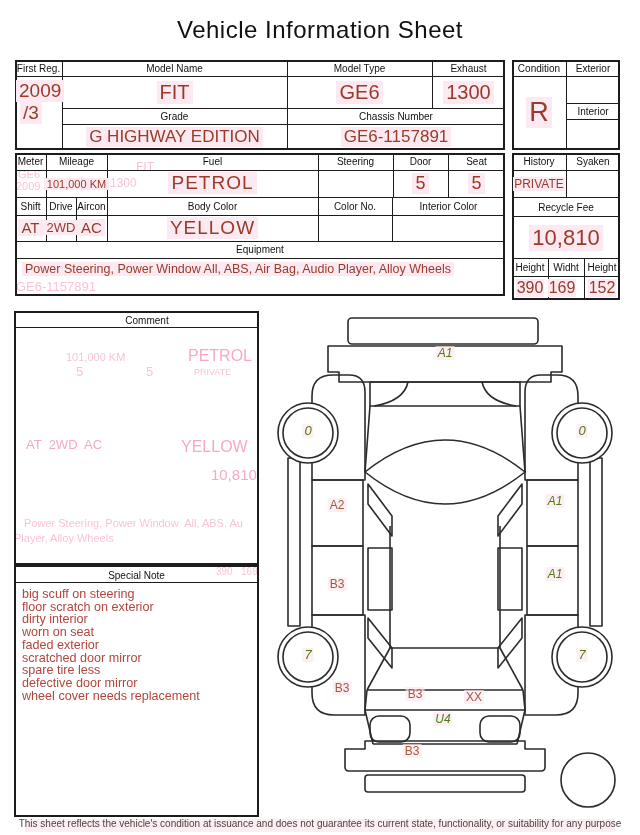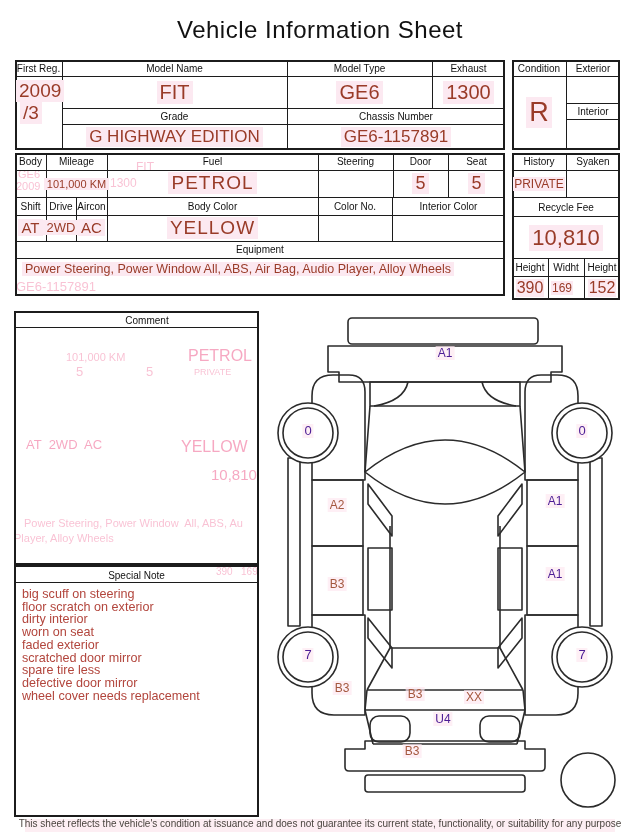--- a/index.html
+++ b/index.html
@@ -12,21 +12,21 @@
   .hd{position:absolute;font-size:10px;color:#111;text-align:center;white-space:nowrap;
       display:flex;align-items:center;justify-content:center;}
   .vv{position:absolute;color:#993b28;display:flex;align-items:center;justify-content:center;white-space:nowrap;}
   .pk{background:#fce9f1;padding:0 3px;}
   .ghost{position:absolute;color:#f59ab8;opacity:.6;white-space:pre;pointer-events:none;}
   .gs{opacity:.85;}
   .note-item{font-size:12.6px;line-height:12.7px;color:#b2453c;white-space:nowrap;}
   .mk{position:absolute;transform:translate(-50%,-50%);font-size:12px;line-height:14px;
       background:rgba(253,230,240,.65);padding:0 2px;white-space:nowrap;}
   .mk-red{color:#a4583f;}
-  .mk-tan{color:#4c1d95;}
+  .mk-tan{color:#4d7c0f;font-style:italic;}
   #title{position:absolute;left:0;top:16px;width:100%;text-align:center;font-size:24px;
          letter-spacing:.5px;color:#111;}
   #footer{position:absolute;left:0;top:818px;width:100%;text-align:center;font-size:10px;color:#4a443f;}
   #footerband{position:absolute;left:25px;top:819px;width:590px;height:13px;background:#fdeef3;}
   #equip{position:absolute;left:22px;top:262px;width:475px;font-size:12.5px;color:#993b28;}
 </style>
 </head>
 <body>
 
 <div id="page">
@@ -103,21 +103,21 @@
   <i class="hzl" style="left:15px;top:258px;width:490px"></i>
   <i class="vl" style="left:46px;top:153px;height:44px"></i>
   <i class="vl" style="left:107px;top:153px;height:44px"></i>
   <i class="vl" style="left:318px;top:153px;height:88px"></i>
   <i class="vl" style="left:393px;top:153px;height:44px"></i>
   <i class="vl" style="left:448px;top:153px;height:44px"></i>
   <i class="vl" style="left:46px;top:197px;height:44px"></i>
   <i class="vl" style="left:76px;top:197px;height:44px"></i>
   <i class="vl" style="left:107px;top:197px;height:44px"></i>
   <i class="vl" style="left:392px;top:197px;height:44px"></i>
-  <div class="hd" style="left:15px;top:153px;width:31px;height:17px">Body</div>
+  <div class="hd" style="left:15px;top:153px;width:31px;height:17px">Meter</div>
   <div class="hd" style="left:46px;top:153px;width:61px;height:17px">Mileage</div>
   <div class="hd" style="left:107px;top:153px;width:211px;height:17px">Fuel</div>
   <div class="hd" style="left:318px;top:153px;width:75px;height:17px">Steering</div>
   <div class="hd" style="left:393px;top:153px;width:55px;height:17px">Door</div>
   <div class="hd" style="left:448px;top:153px;width:57px;height:17px">Seat</div>
   <div class="vv" style="left:46px;top:172px;width:61px;height:23px;font-size:11px">
       <span class="pk">101,000 KM</span>
     </div>
   <div class="vv" style="left:107px;top:170px;width:211px;height:26px;font-size:19px;letter-spacing:1px">
       <span class="pk">PETROL</span>
@@ -166,21 +166,21 @@
   <div class="hd" style="left:512px;top:199px;width:108px;height:16px">Recycle Fee</div>
   <div class="vv" style="left:512px;top:222px;width:108px;height:32px;font-size:22px">
       <span class="pk">10,810</span>
     </div>
   <div class="hd" style="left:512px;top:258px;width:36px;height:18px">Height</div>
   <div class="hd" style="left:548px;top:258px;width:36px;height:18px">Widht</div>
   <div class="hd" style="left:584px;top:258px;width:36px;height:18px">Height</div>
   <div class="vv" style="left:512px;top:277px;width:36px;height:21px;font-size:16px">
       <span class="pk" style="padding:0 1px">390</span>
     </div>
-  <div class="vv" style="left:544px;top:277px;width:36px;height:21px;font-size:12px">
+  <div class="vv" style="left:544px;top:277px;width:36px;height:21px;font-size:16px">
       <span class="pk" style="padding:0 1px">169</span>
     </div>
   <div class="vv" style="left:584px;top:277px;width:36px;height:21px;font-size:16px">
       <span class="pk" style="padding:0 1px">152</span>
     </div>
 
   <div class="frame" style="left:14px;top:311px;width:245px;height:254px"></div>
   <div class="hd" style="left:14px;top:313px;width:266px;height:14px">Comment</div>
   <i class="hzl" style="left:14px;top:327px;width:245px"></i>
 

